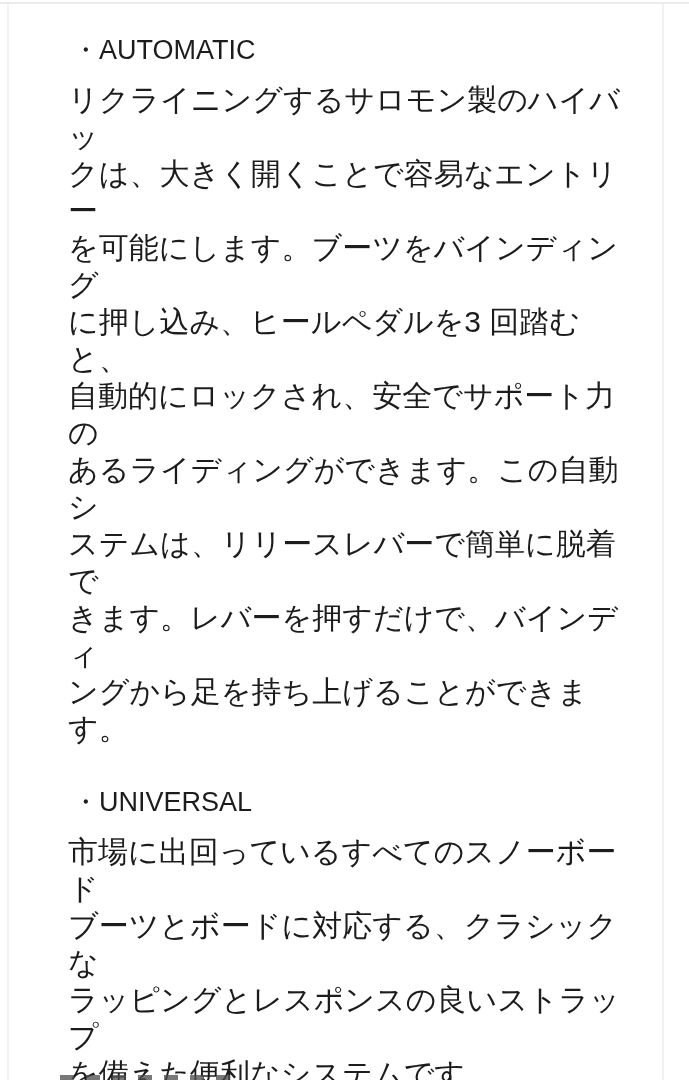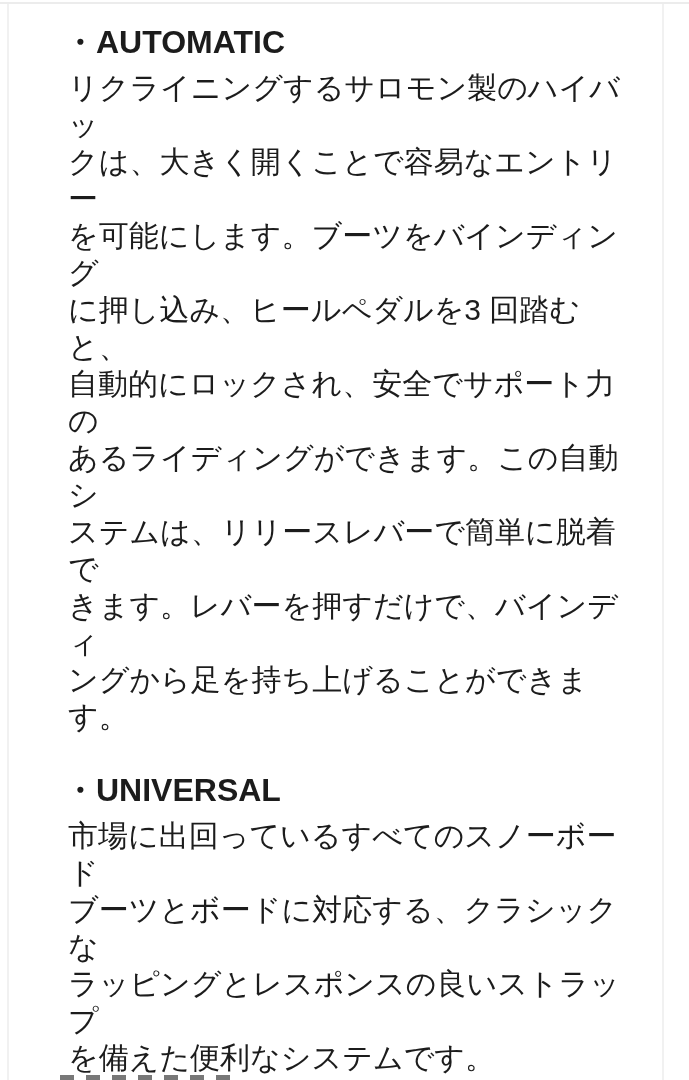--- a/index.html
+++ b/index.html
@@ -28,24 +28,24 @@
     position: absolute;
     left: 60px;
     top: 20px;
     width: 572px;
     font-size: 30px;
     line-height: 37px;
     letter-spacing: 0;
   }
   .section { margin: 0 0 37px 0; }
   .section-title {
-    margin: 4px;
+    margin: 12px;
     padding: 0;
-    font-size: 32px;
-    font-weight: 700;
+    font-size: 27px;
+    font-weight: 400;
     line-height: 37px;
     white-space: pre-line;
   }
   .section-body {
     margin: 8px;
     padding: 0;
     white-space: pre-line;
   }
 
   

